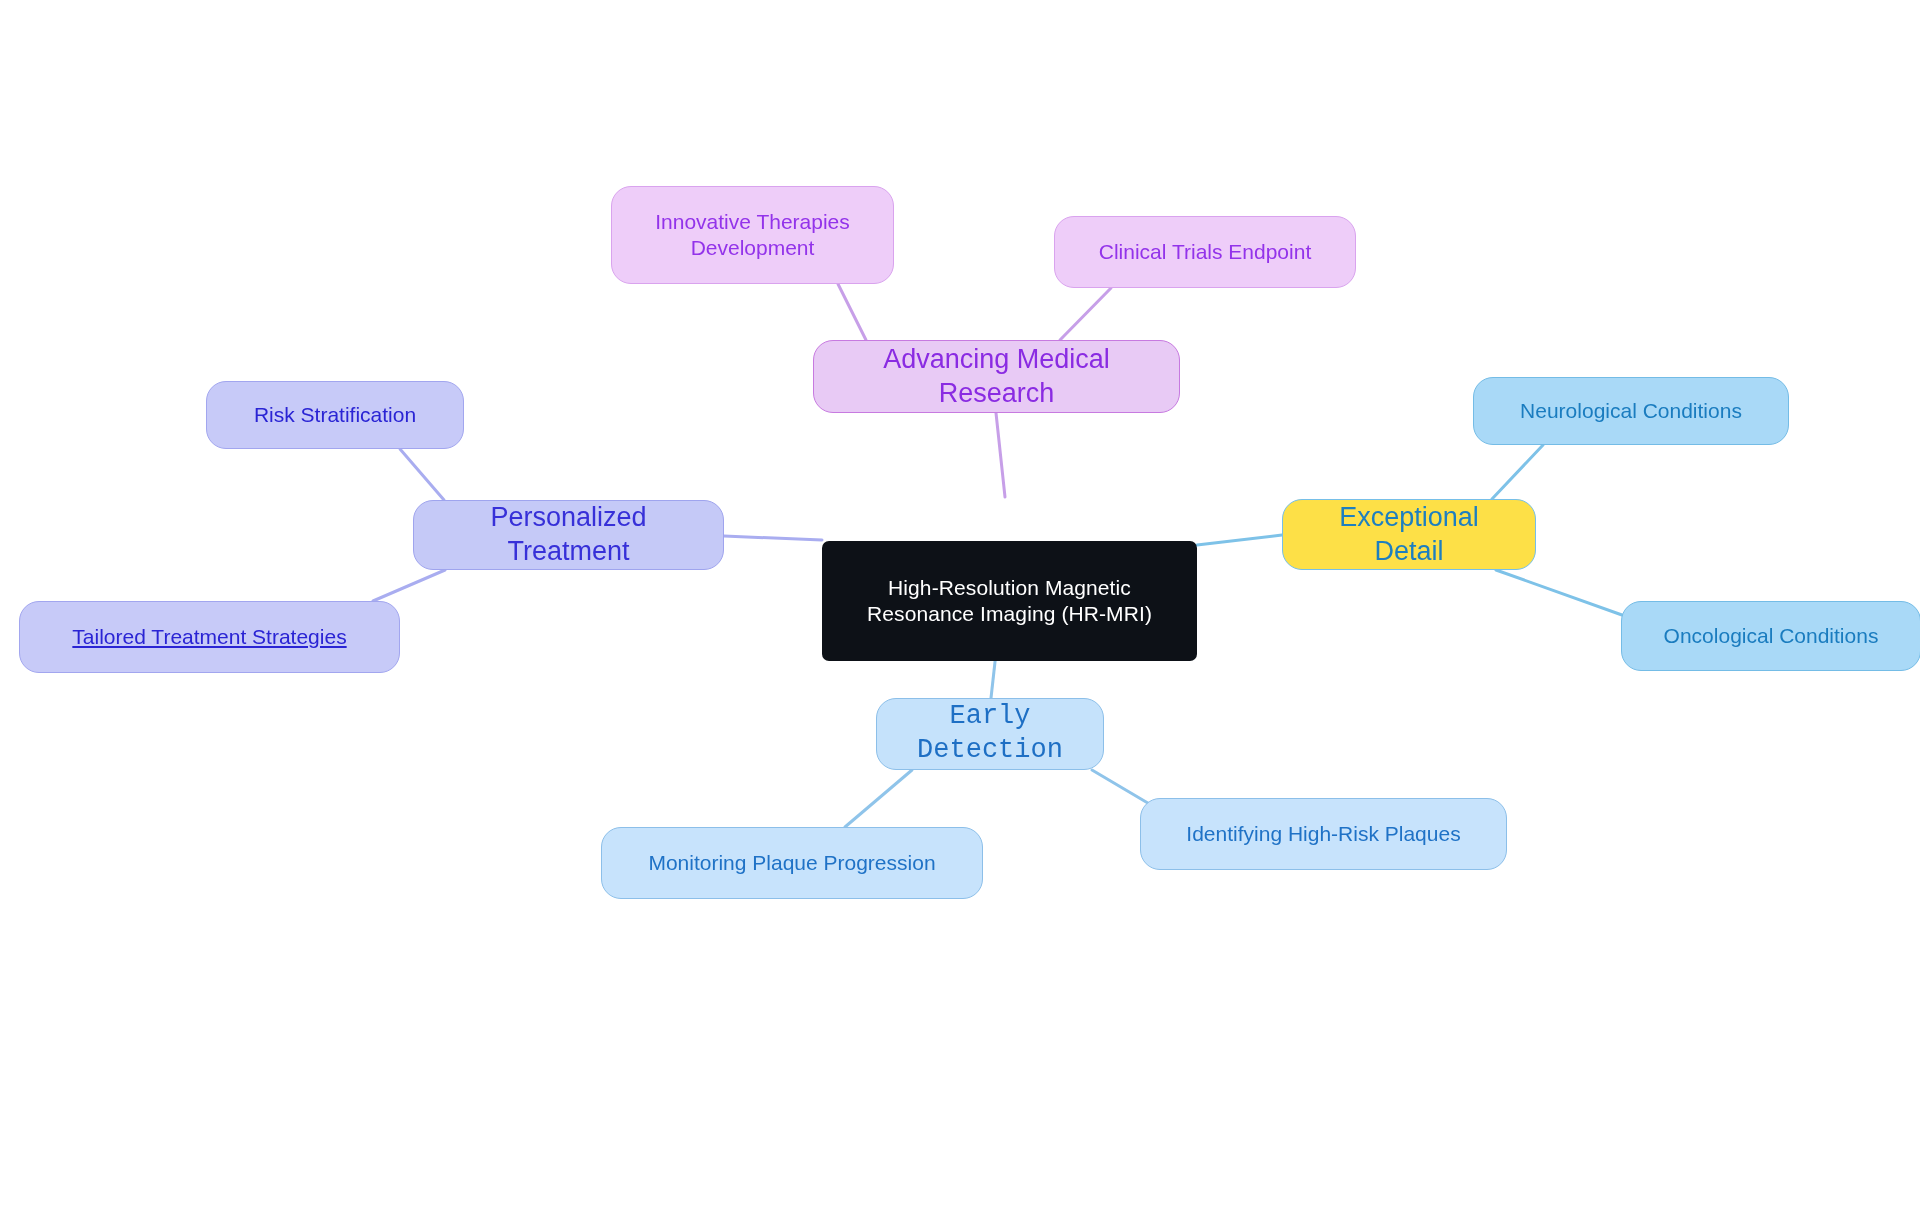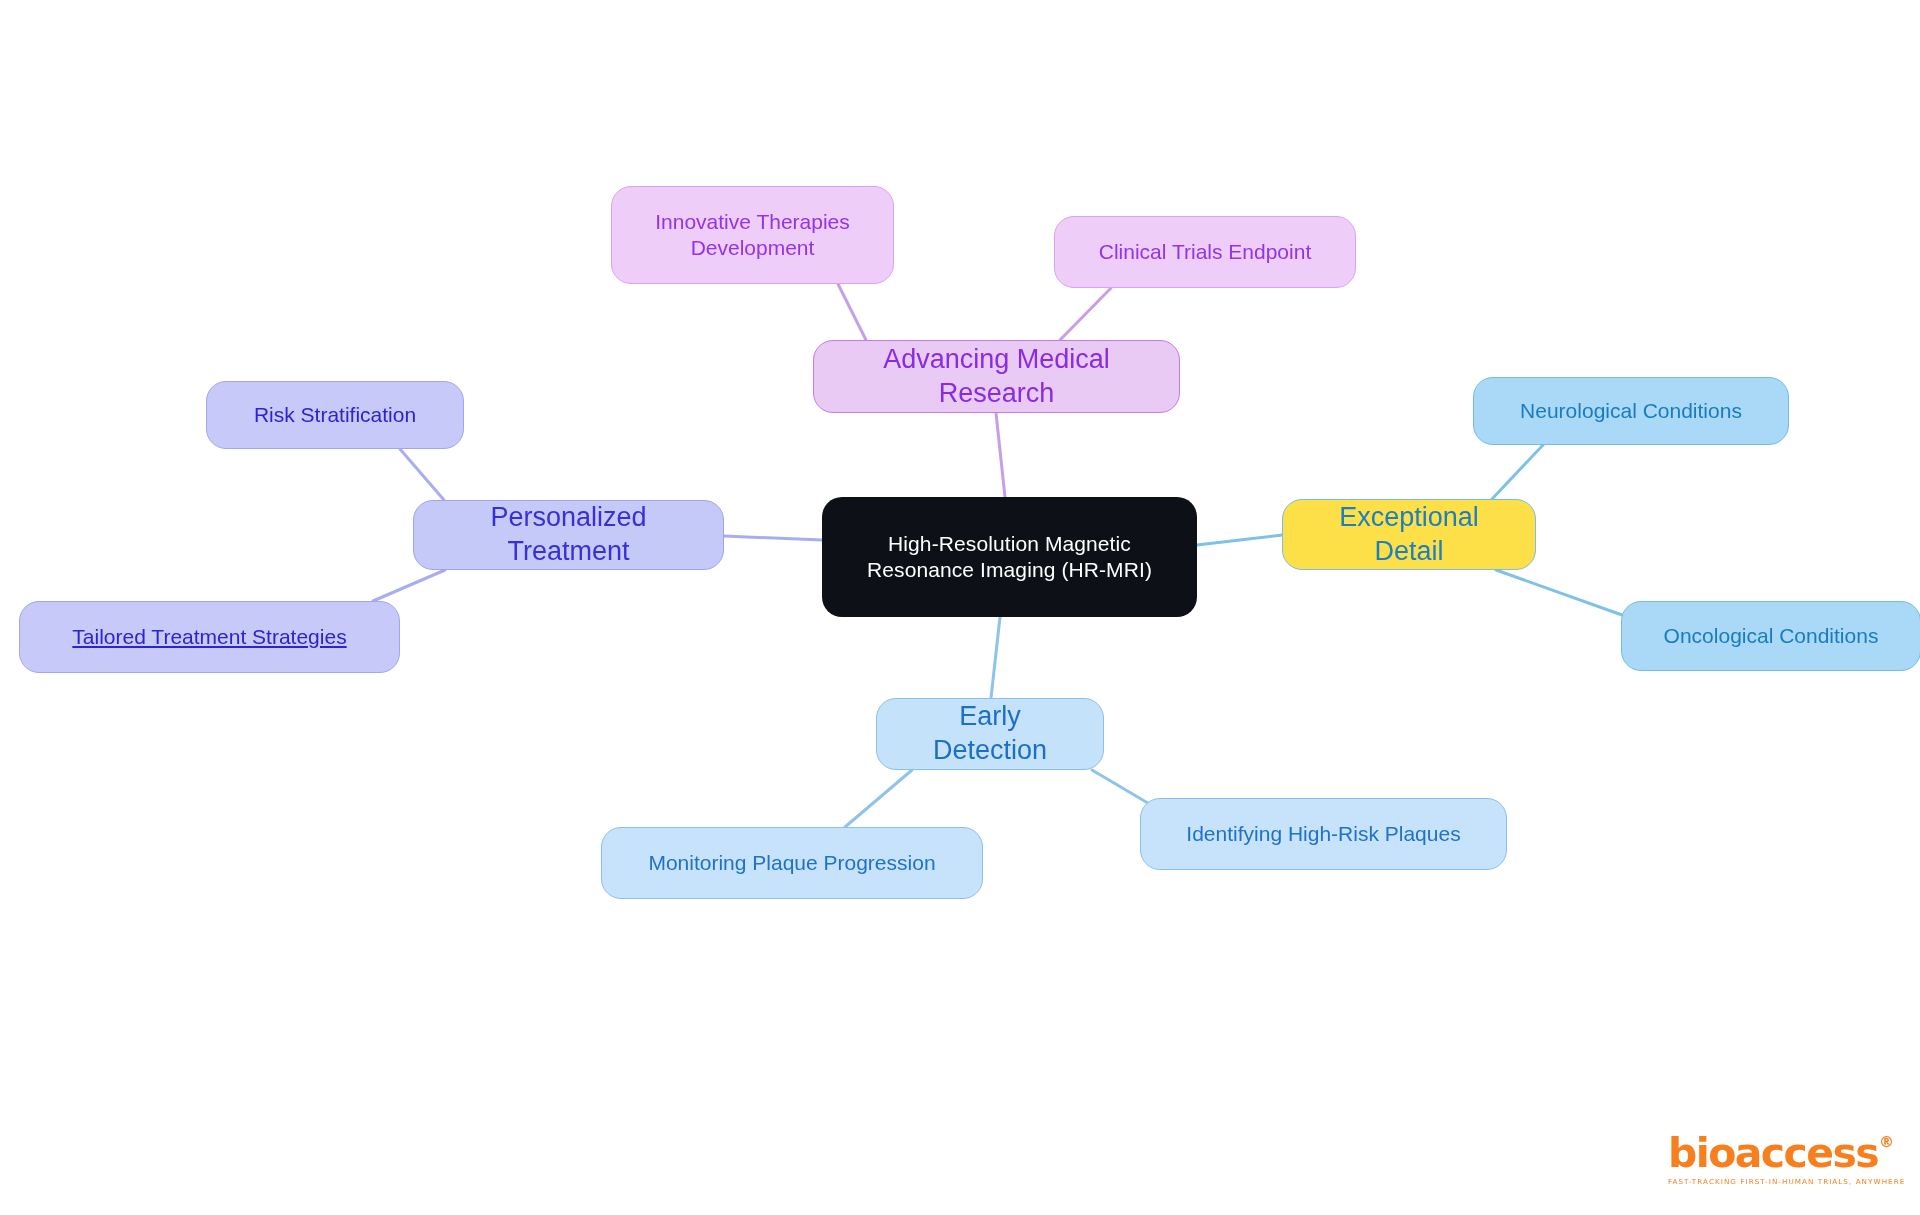--- a/index.html
+++ b/index.html
@@ -33,24 +33,25 @@
     justify-content: center;
     text-align: center;
     border-radius: 20px;
     border-style: solid;
     border-width: 1.5px;
     line-height: 1.25;
     white-space: pre-line;
     padding: 6px 25px;
   }
   .node.root {
-    border-radius: 20px;
+    border-radius: 7px;
     border-width: 0;
     font-size: 21px;
     letter-spacing: 0.1px;
+    margin-top: 44px;
   }
   .node.branch { font-size: 27px; }
   .node.leaf   { font-size: 21px; }
 
   #logo {
     position: absolute;
     left: 1668px;
     top: 1133px;
     width: 210px;
     user-select: none;
@@ -109,22 +110,18 @@
       <div class="node branch" style="left: 813px; top: 340px; width: 367px; height: 73px; background: rgb(232, 202, 245); color: rgb(138, 43, 226); border-color: rgb(199, 122, 224);">Advancing Medical Research</div>
       <div class="node leaf" style="left: 611px; top: 186px; width: 283px; height: 98px; background: rgb(238, 205, 249); color: rgb(147, 51, 234); border-color: rgb(217, 163, 238);">Innovative Therapies
 Development</div>
       <div class="node leaf" style="left: 1054px; top: 216px; width: 302px; height: 72px; background: rgb(238, 205, 249); color: rgb(147, 51, 234); border-color: rgb(217, 163, 238);">Clinical Trials Endpoint</div>
       <div class="node branch" style="left: 413px; top: 500px; width: 311px; height: 70px; background: rgb(197, 201, 247); color: rgb(55, 48, 216); border-color: rgb(159, 164, 238);">Personalized Treatment</div>
       <div class="node leaf" style="left: 206px; top: 381px; width: 258px; height: 68px; background: rgb(199, 202, 248); color: rgb(42, 36, 212); border-color: rgb(162, 166, 239);">Risk Stratification</div>
       <div class="node leaf" style="left: 19px; top: 601px; width: 381px; height: 72px; background: rgb(199, 202, 248); color: rgb(42, 36, 212); border-color: rgb(162, 166, 239); text-decoration: underline;">Tailored Treatment Strategies</div>
       <div class="node branch" style="left: 1282px; top: 499px; width: 254px; height: 71px; background: #fde047; color: rgb(29, 127, 192); border-color: rgb(118, 191, 232);">Exceptional Detail</div>
       <div class="node leaf" style="left: 1473px; top: 377px; width: 316px; height: 68px; background: rgb(169, 217, 247); color: rgb(26, 124, 191); border-color: rgb(116, 188, 230);">Neurological Conditions</div>
       <div class="node leaf" style="left: 1621px; top: 601px; width: 300px; height: 70px; background: rgb(169, 217, 247); color: rgb(26, 124, 191); border-color: rgb(116, 188, 230);">Oncological Conditions</div>
-      <div class="node branch" style="left: 876px; top: 698px; width: 228px; height: 72px; background: rgb(197, 226, 251); color: rgb(30, 111, 196); border-color: rgb(140, 191, 233);">Early Detection</div>
+      <div class="node branch" style="left: 876px; top: 698px; width: 228px; height: 72px; background: rgb(197, 226, 251); color: rgb(30, 111, 196); border-color: rgb(140, 191, 233); font-family: Liberation Mono, monospace;">Early Detection</div>
       <div class="node leaf" style="left: 601px; top: 827px; width: 382px; height: 72px; background: rgb(199, 227, 252); color: rgb(31, 114, 198); border-color: rgb(140, 191, 233);">Monitoring Plaque Progression</div>
       <div class="node leaf" style="left: 1140px; top: 798px; width: 367px; height: 72px; background: rgb(199, 227, 252); color: rgb(31, 114, 198); border-color: rgb(140, 191, 233);">Identifying High-Risk Plaques</div>
     </div>
 
-  <div id="logo">
-    <div class="wordmark"><span>bioaccess</span><span class="reg">®</span></div>
-    <div class="tagline">FAST-TRACKING FIRST-IN-HUMAN TRIALS, ANYWHERE</div>
-  </div>
 </div>
 
 </body></html>

